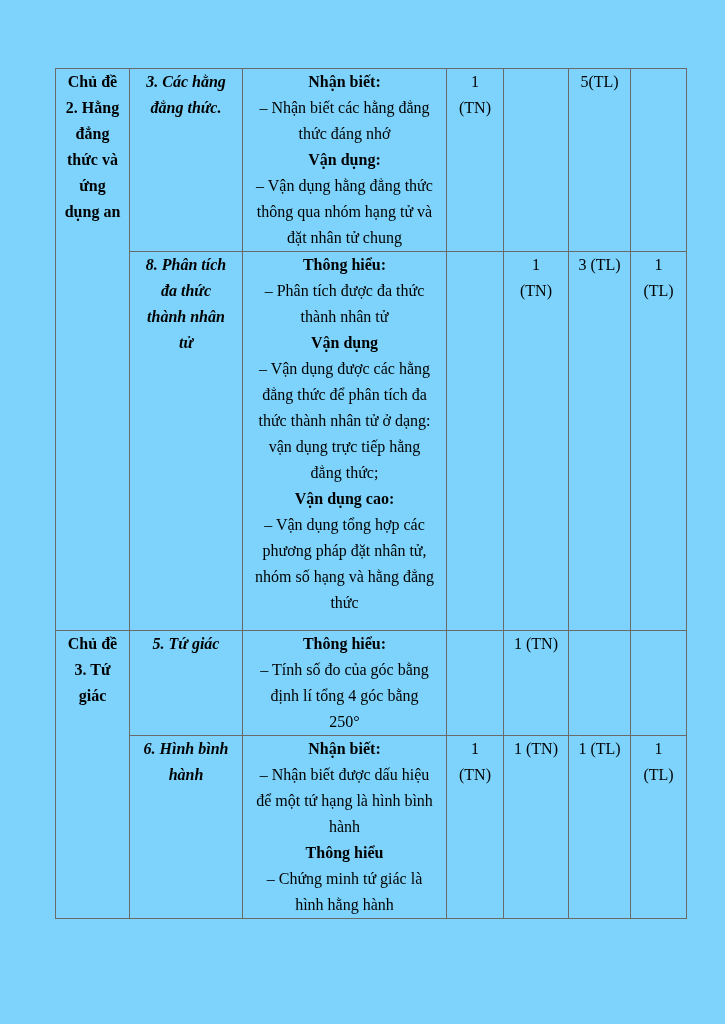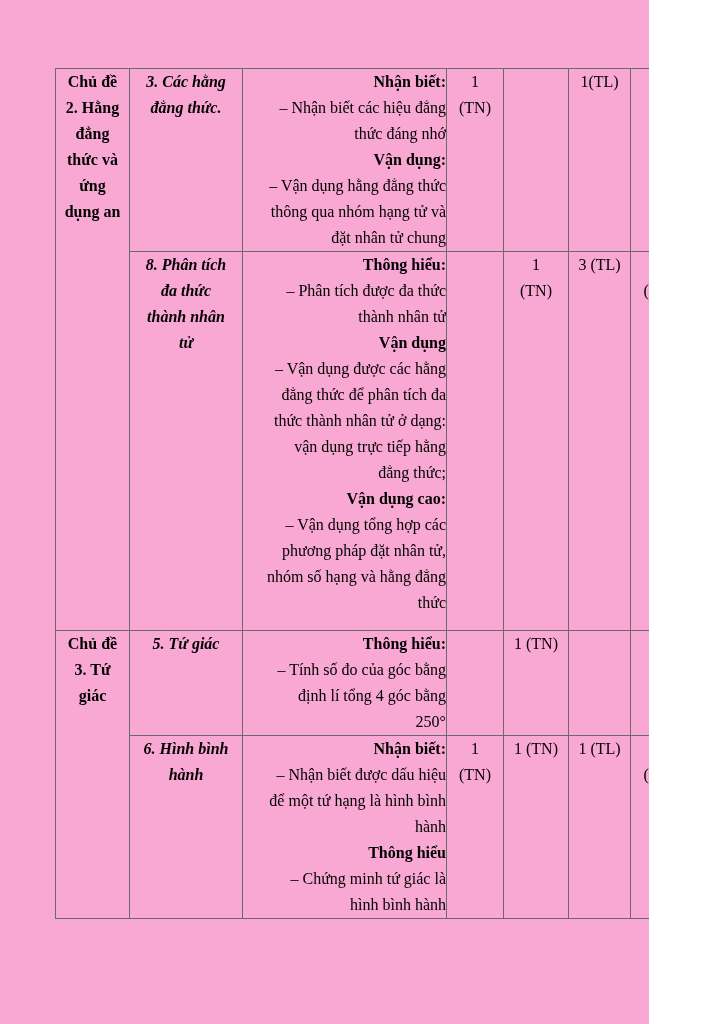--- a/index.html
+++ b/index.html
@@ -2,23 +2,23 @@
 <html><head>
 <meta charset="utf-8">
 <style>
   html, body {
     margin: 0;
     padding: 0;
     background: #ffffff;
   }
   .page {
     position: relative;
-    width: 649px;
+    width: 725px;
     height: 1024px;
-    background: #f9a8d4;
+    background: #7dd3fc;
     font-family: "Liberation Serif", "DejaVu Serif", serif;
     color: #000000;
     overflow: hidden;
   }
   table.matrix {
     position: absolute;
     left: 55px;
     top: 68px;
     width: 631px;
     border-collapse: collapse;
@@ -43,21 +43,21 @@
   td.sub {
     font-weight: bold;
     text-align: center;
     vertical-align: middle;
     white-space: pre-line;
     font-style: italic;
   }
   td.sub.it { font-style: italic; }
   td.content {
     padding: 2px 6px 2px 7px;
-    text-align: right;
+    text-align: center;
   }
   td.content p {
     margin: 0;
     white-space: pre-line;
   }
   td.content p.b { font-weight: bold; }
   td.num {
     text-align: center;
     padding-top: 3px;
     white-space: pre-line;
@@ -83,31 +83,31 @@
       <td class="topic s1" rowspan="2">Chủ đề
 2. Hằng
 đẳng
 thức và
 ứng
 dụng an</td>
       <td class="sub it">3. Các hằng
 đẳng thức.</td>
       <td class="content">
         <p class="b">Nhận biết:</p>
-        <p>– Nhận biết các hiệu đẳng
+        <p>– Nhận biết các hằng đẳng
 thức đáng nhớ</p>
         <p class="b">Vận dụng:</p>
         <p>– Vận dụng hằng đẳng thức
 thông qua nhóm hạng tử và
 đặt nhân tử chung</p>
       </td>
       <td class="num">1
 (TN)</td>
       <td class="num"></td>
-      <td class="num">1(TL)</td>
+      <td class="num">5(TL)</td>
       <td class="num"></td>
     </tr>
 
     <tr style="height:379px">
       <td class="sub it">8. Phân tích
 đa thức
 thành nhân
 tử</td>
       <td class="content">
         <p class="b">Thông hiểu:</p>
@@ -153,21 +153,21 @@
     <tr style="height:179px">
       <td class="sub">6. Hình bình
 hành</td>
       <td class="content">
         <p class="b">Nhận biết:</p>
         <p>– Nhận biết được dấu hiệu
 để một tứ hạng là hình bình
 hành</p>
         <p class="b">Thông hiểu</p>
         <p>– Chứng minh tứ giác là
-hình bình hành</p>
+hình hằng hành</p>
       </td>
       <td class="num">1
 (TN)</td>
       <td class="num">1 (TN)</td>
       <td class="num">1 (TL)</td>
       <td class="num">1
 (TL)</td>
     </tr>
   </tbody>
     </table>

